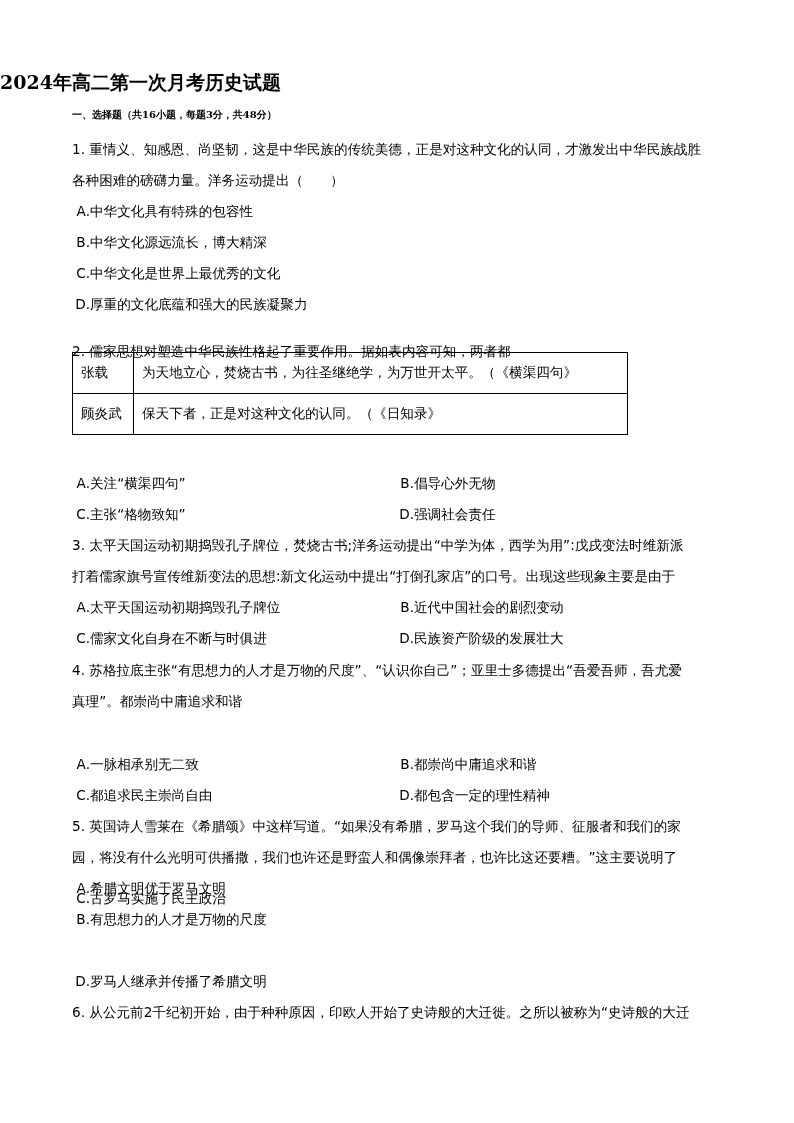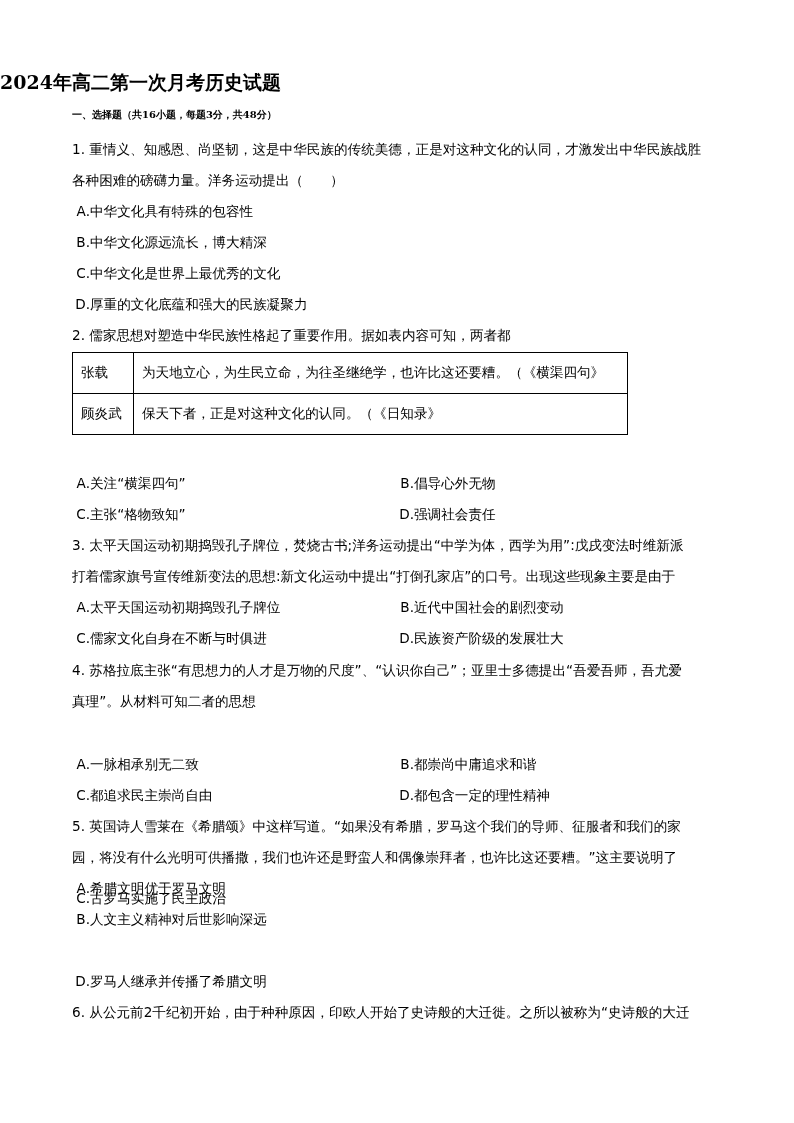--- a/index.html
+++ b/index.html
@@ -23,53 +23,53 @@
   <div class="title">2024年高二第一次月考历史试题</div>
   <div class="section">一、选择题（共16小题，每题3分，共48分）</div>
 
   <div class="line" style="top:141px">1. 重情义、知感恩、尚坚韧，这是中华民族的传统美德，正是对这种文化的认同，才激发出中华民族战胜</div>
   <div class="line" style="top:172px">各种困难的磅礴力量。洋务运动提出（　　）</div>
   <div class="opt" style="left:72px;top:203px"><span class="lbl">A.</span><span>中华文化具有特殊的包容性</span></div>
   <div class="opt" style="left:72px;top:234px"><span class="lbl">B.</span><span>中华文化源远流长，博大精深</span></div>
   <div class="opt" style="left:72px;top:265px"><span class="lbl">C.</span><span>中华文化是世界上最优秀的文化</span></div>
   <div class="opt" style="left:72px;top:296px"><span class="lbl">D.</span><span>厚重的文化底蕴和强大的民族凝聚力</span></div>
 
-  <div class="line" style="top:327px">2. 儒家思想对塑造中华民族性格起了重要作用。据如表内容可知，两者都</div>
+  <div class="line" style="top:343px">2. 儒家思想对塑造中华民族性格起了重要作用。据如表内容可知，两者都</div>
   <table class="q-table">
     <tbody>
         <tr>
       <td class="name">张载</td>
-      <td>为天地立心，为生民立命，为往圣继绝学，也许比这还要糟。（《横渠四句》</td>
+      <td>为天地立心，焚烧古书，为往圣继绝学，为万世开太平。（《横渠四句》</td>
     </tr>
     <tr>
       <td class="name">顾炎武</td>
       <td>保天下者，正是对这种文化的认同。（《日知录》</td>
     </tr>
   </tbody>
     </table>
   <div class="opt" style="left:72px;top:475px"><span class="lbl">A.</span><span>关注“横渠四句”</span></div>
   <div class="opt" style="left:396px;top:475px"><span class="lbl">B.</span><span>倡导心外无物</span></div>
   <div class="opt" style="left:72px;top:506px"><span class="lbl">C.</span><span>主张“格物致知”</span></div>
   <div class="opt" style="left:396px;top:506px"><span class="lbl">D.</span><span>强调社会责任</span></div>
 
   <div class="line" style="top:537px">3. 太平天国运动初期捣毁孔子牌位，焚烧古书;洋务运动提出“中学为体，西学为用”:戊戌变法时维新派</div>
   <div class="line" style="top:568px">打着儒家旗号宣传维新变法的思想:新文化运动中提出“打倒孔家店”的口号。出现这些现象主要是由于</div>
   <div class="opt" style="left:72px;top:599px"><span class="lbl">A.</span><span>太平天国运动初期捣毁孔子牌位</span></div>
   <div class="opt" style="left:396px;top:599px"><span class="lbl">B.</span><span>近代中国社会的剧烈变动</span></div>
   <div class="opt" style="left:72px;top:630px"><span class="lbl">C.</span><span>儒家文化自身在不断与时俱进</span></div>
   <div class="opt" style="left:396px;top:630px"><span class="lbl">D.</span><span>民族资产阶级的发展壮大</span></div>
 
   <div class="line" style="top:662px">4. 苏格拉底主张“有思想力的人才是万物的尺度”、“认识你自己”；亚里士多德提出“吾爱吾师，吾尤爱</div>
-  <div class="line" style="top:693px">真理”。从材料可知二者的思想</div>
+  <div class="line" style="top:693px">真理”。都崇尚中庸追求和谐</div>
   <div class="opt" style="left:72px;top:756px"><span class="lbl">A.</span><span>一脉相承别无二致</span></div>
   <div class="opt" style="left:396px;top:756px"><span class="lbl">B.</span><span>都崇尚中庸追求和谐</span></div>
   <div class="opt" style="left:72px;top:787px"><span class="lbl">C.</span><span>都追求民主崇尚自由</span></div>
   <div class="opt" style="left:396px;top:787px"><span class="lbl">D.</span><span>都包含一定的理性精神</span></div>
 
   <div class="line" style="top:818px">5. 英国诗人雪莱在《希腊颂》中这样写道。“如果没有希腊，罗马这个我们的导师、征服者和我们的家</div>
   <div class="line" style="top:849px">园，将没有什么光明可供播撒，我们也许还是野蛮人和偶像崇拜者，也许比这还要糟。”这主要说明了</div>
   <div class="opt" style="left:72px;top:880px"><span class="lbl">A.</span><span>希腊文明优于罗马文明</span></div>
-  <div class="opt" style="left:72px;top:911px"><span class="lbl">B.</span><span>人文主义精神对后世影响深远</span></div>
+  <div class="opt" style="left:72px;top:911px"><span class="lbl">B.</span><span>有思想力的人才是万物的尺度</span></div>
   <div class="opt" style="left:72px;top:890px"><span class="lbl">C.</span><span>古罗马实施了民主政治</span></div>
   <div class="opt" style="left:72px;top:973px"><span class="lbl">D.</span><span>罗马人继承并传播了希腊文明</span></div>
 
   <div class="line" style="top:1004px">6. 从公元前2千纪初开始，由于种种原因，印欧人开始了史诗般的大迁徙。之所以被称为“史诗般的大迁</div>
 </div>
 
 </body></html>

